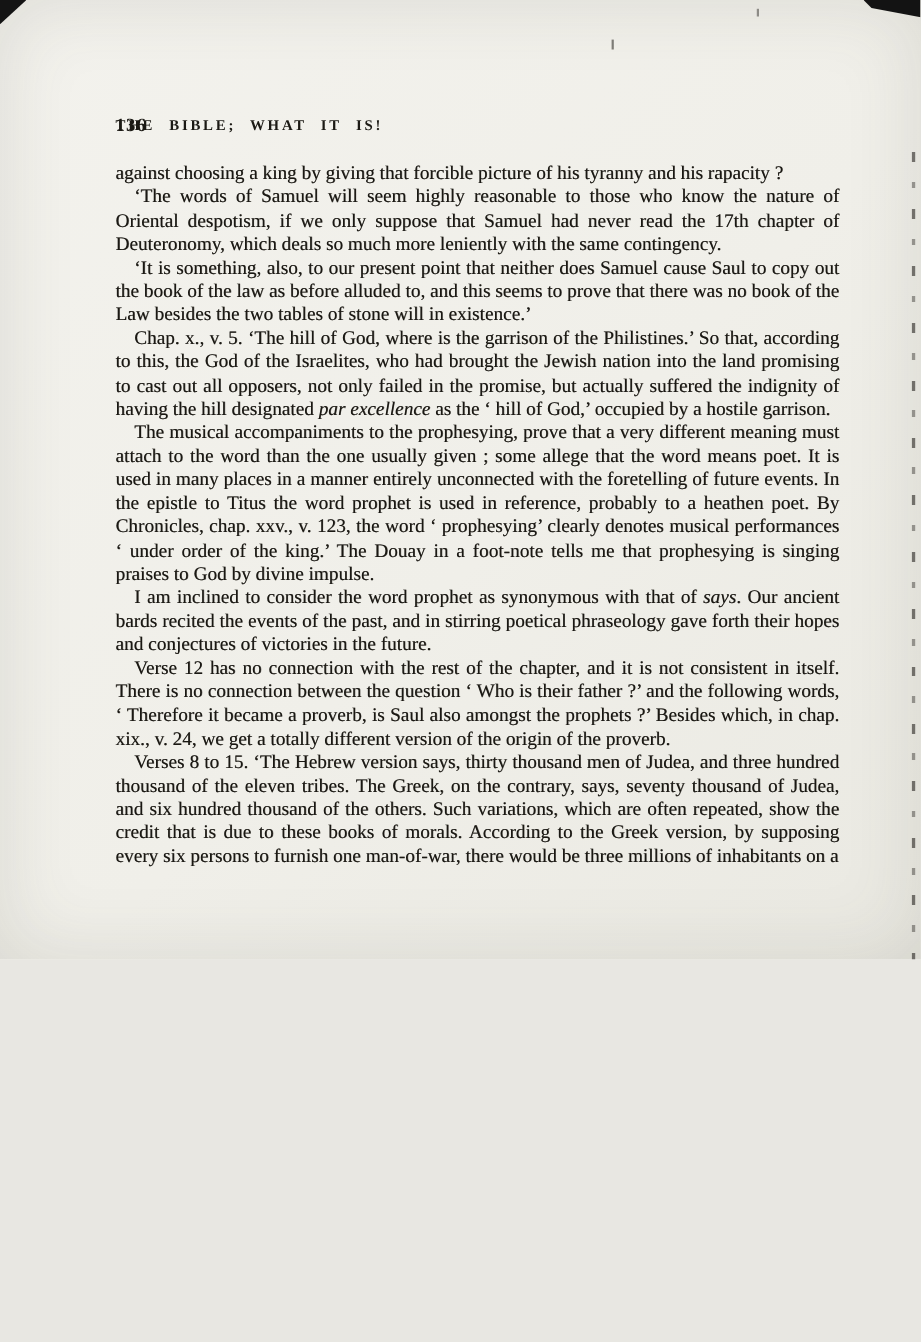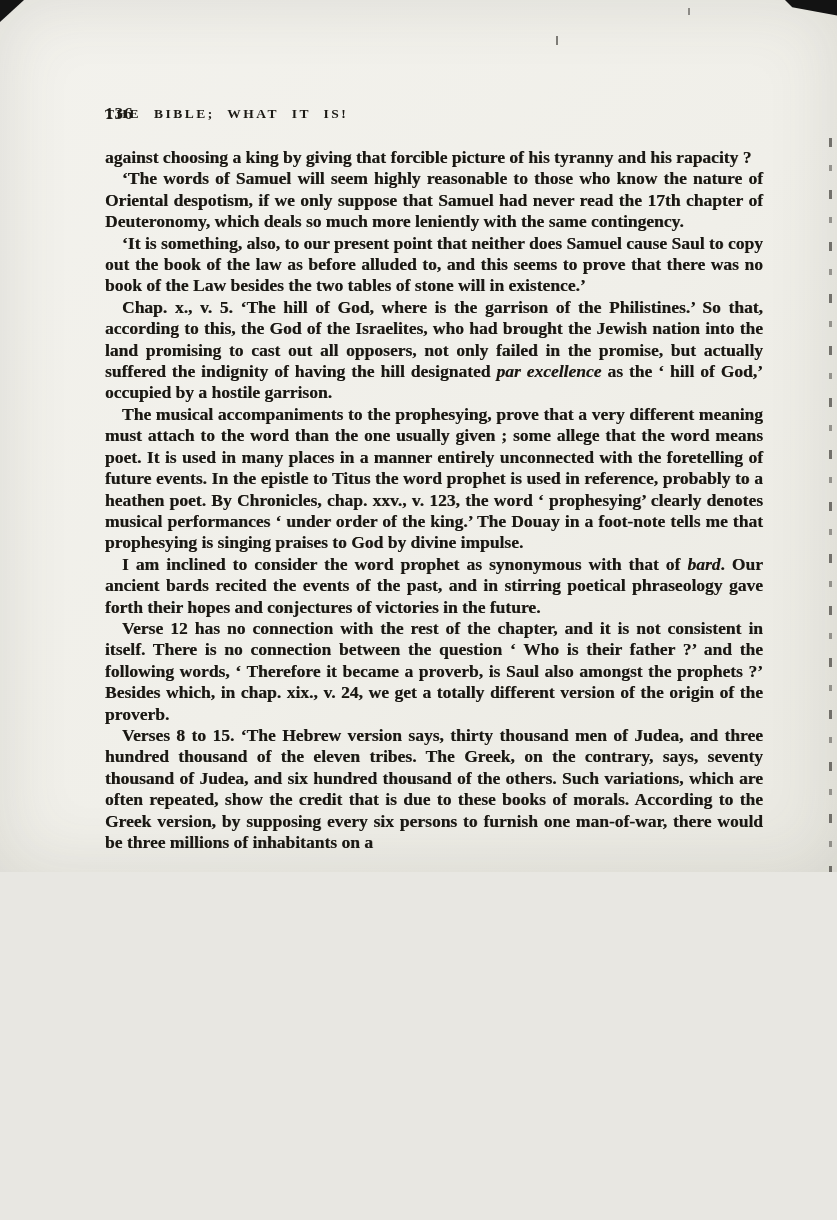--- a/index.html
+++ b/index.html
@@ -37,21 +37,21 @@
 
   
   .text-body {
     position: absolute;
     top: 147px; left: 105px; width: 658px;
     font-size: 17.5px; line-height: 21.4px;
     text-align: justify;
     color: #1a1813;
     text-shadow: 0.35px 0 0 rgba(26,24,19,0.6);
   }
-  .text-body p { margin: 0; font-weight: bold; }
+  .text-body p { margin: 0; }
   .text-body p.indent { text-indent: 17px; }
   .italic { font-style: italic; }
 
   
   .corner-tl {
     position: absolute; top: 0; left: 0;
     width: 24px; height: 22px; background: #141414;
     clip-path: polygon(0 0, 100% 0, 0 100%);
   }
   .corner-tr {
@@ -101,18 +101,18 @@
     <span class="page-number">136</span>
     <span class="header-title">THE BIBLE; WHAT IT IS!</span>
   </div>
 
   <div class="text-body">
       <p><span>against choosing a king by giving that forcible picture of his tyranny and his rapacity ?</span></p>
       <p class="indent"><span>‘The words of Samuel will seem highly reasonable to those who know the nature of Oriental despotism, if we only suppose that Samuel had never read the 17th chapter of Deuteronomy, which deals so much more leniently with the same contingency.</span></p>
       <p class="indent"><span>‘It is something, also, to our present point that neither does Samuel cause Saul to copy out the book of the law as before alluded to, and this seems to prove that there was no book of the Law besides the two tables of stone will in existence.’</span></p>
       <p class="indent"><span>Chap. x., v. 5. ‘The hill of God, where is the garrison of the Philistines.’  So that, according to this, the God of the Israelites, who had brought the Jewish nation into the land promising to cast out all opposers, not only failed in the promise, but actually suffered the indignity of having the hill designated </span><span class="italic">par excellence</span><span> as the ‘ hill of God,’ occupied by a hostile garrison.</span></p>
       <p class="indent"><span>The musical accompaniments to the prophesying, prove that a very different meaning must attach to the word than the one usually given ; some allege that the word means poet.  It is used in many places in a manner entirely unconnected with the foretelling of future events. In the epistle to Titus the word prophet is used in reference, probably to a heathen poet.  By Chronicles, chap. xxv., v. 123, the word ‘ prophesying’ clearly denotes musical performances ‘ under order of the king.’  The Douay in a foot-note tells me that prophesying is singing praises to God by divine impulse.</span></p>
-      <p class="indent"><span>I am inclined to consider the word prophet as synonymous with that of </span><span class="italic">bard</span><span>.  Our ancient bards recited the events of the past, and in stirring poetical phraseology gave forth their hopes and conjectures of victories in the future.</span></p>
+      <p class="indent"><span>I am inclined to consider the word prophet as synonymous with that of </span><span class="italic">says</span><span>.  Our ancient bards recited the events of the past, and in stirring poetical phraseology gave forth their hopes and conjectures of victories in the future.</span></p>
       <p class="indent"><span>Verse 12 has no connection with the rest of the chapter, and it is not consistent in itself.  There is no connection between the question ‘ Who is their father ?’ and the following words, ‘ Therefore it became a proverb, is Saul also amongst the prophets ?’  Besides which, in chap. xix., v. 24, we get a totally different version of the origin of the proverb.</span></p>
       <p class="indent"><span>Verses 8 to 15.  ‘The Hebrew version says, thirty thousand men of Judea, and three hundred thousand of the eleven tribes.  The Greek, on the contrary, says, seventy thousand of Judea, and six hundred thousand of the others.  Such variations, which are often repeated, show the credit that is due to these books of morals.  According to the Greek version, by supposing every six persons to furnish one man-of-war, there would be three millions of inhabitants on a</span></p>
     </div>
 
 </div>
 
 </body></html>

